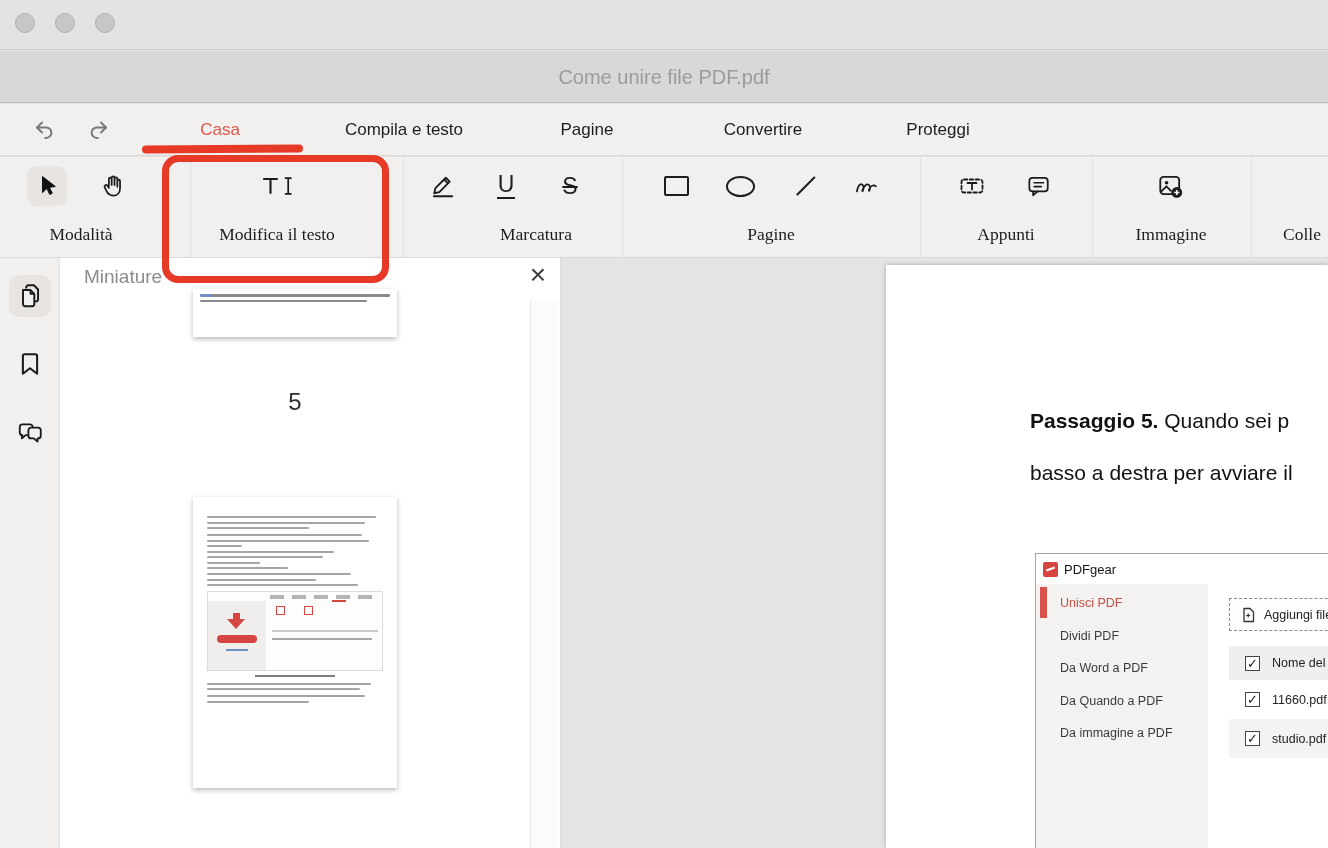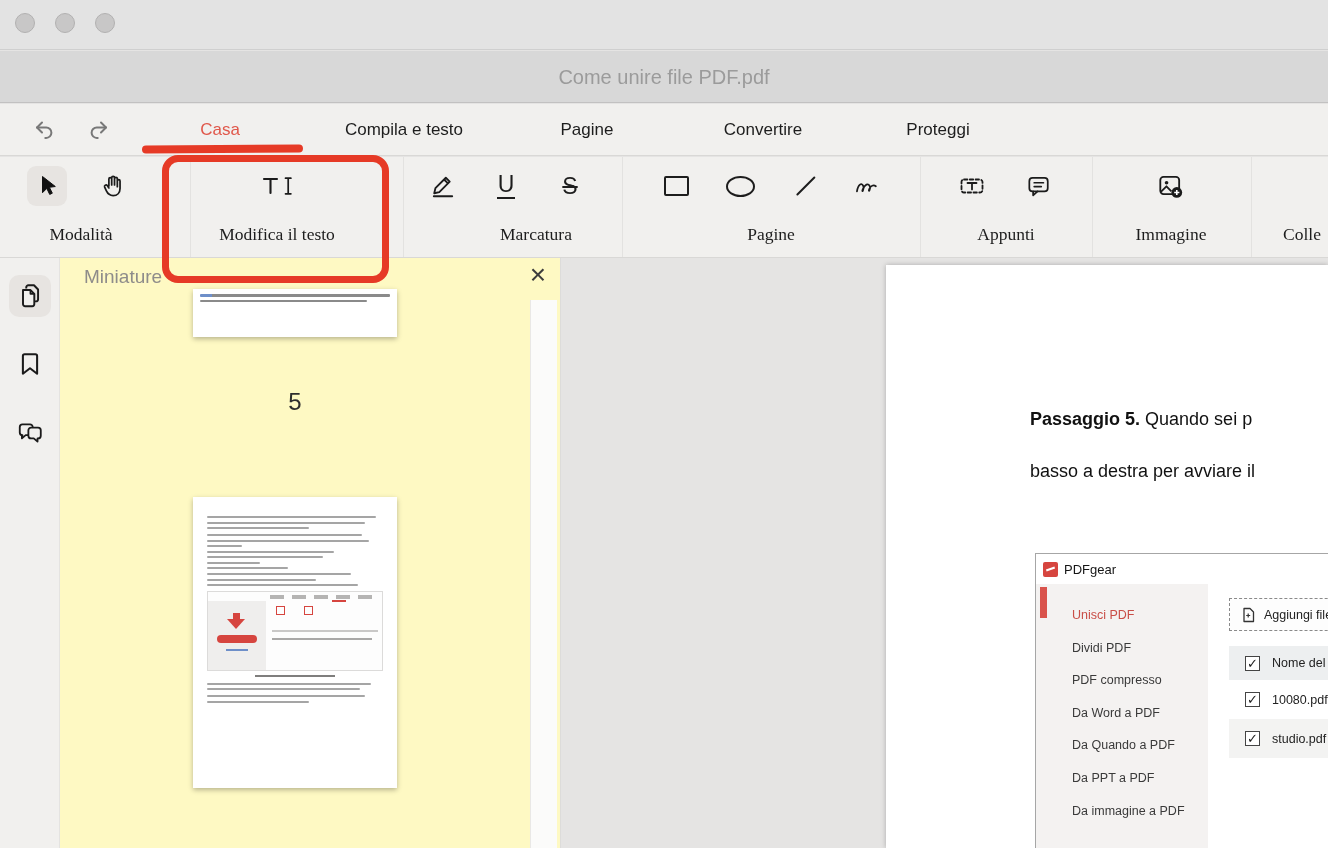--- a/index.html
+++ b/index.html
@@ -29,21 +29,21 @@
   .glyphU{font-size:23px;border-bottom:2px solid #1d1d1d;line-height:1;padding:0 1px 1px 1px;}
   .glyphS{font-size:23px;text-decoration:line-through;text-decoration-thickness:2px;line-height:1;}
   .shp-rect{width:25px;height:20px;border:2px solid #1d1d1d;border-radius:2px;}
   .shp-ell{width:29px;height:21px;border:2px solid #1d1d1d;border-radius:50%;}
   .shp-line{width:26px;height:2.4px;background:#1d1d1d;transform:rotate(-45deg);border-radius:2px;}
   
   .rail{position:absolute;left:0;top:258px;width:60px;height:590px;background:#f1f0ee;border-right:1px solid #e4e3e1;}
   .rb{position:absolute;left:9px;width:42px;height:42px;display:flex;align-items:center;justify-content:center;}
   .rb.sel{background:#e7e4e1;border-radius:10px;}
   
-  .panel{position:absolute;left:60px;top:258px;width:500px;height:590px;background:#fef9c3;overflow:hidden;}
+  .panel{position:absolute;left:60px;top:258px;width:500px;height:590px;background:#ffffff;overflow:hidden;}
   .panel-title{position:absolute;left:24px;top:8px;font-size:19px;color:#8e8c8a;}
   .panel-close{position:absolute;left:463px;top:0px;width:30px;height:34px;font-size:28px;font-weight:300;color:#3c3c3c;text-align:center;line-height:34px;}
   .vtrack{position:absolute;left:470px;top:42px;width:27px;height:548px;background:#fbfbfa;border-left:1px solid #e9e8e6;}
   .thumb{position:absolute;left:133px;width:204px;background:#ffffff;box-shadow:0 2px 5px rgba(0,0,0,.28);}
   .thumb5{top:31px;height:48px;padding:4px 7px;}
   .thumb6{top:239px;height:291px;padding:16px 14px;}
   .pagenum{position:absolute;left:133px;top:130px;width:204px;text-align:center;font-size:24px;color:#2e2e2e;}
   .ph i{display:block;height:2px;background:#8f8f8f;margin:3.4px 0;border-radius:1px;opacity:.8;}
   .t5line1{height:2.5px;background:linear-gradient(90deg,#6e8fc9 0 12px,#8a8a8a 12px);margin:1px 0 3px 0;border-radius:1px;}
   .t5line2{height:2.5px;background:#8a8a8a;width:88%;border-radius:1px;}
@@ -57,33 +57,33 @@
   .mini-btn{position:absolute;left:9px;top:34px;width:40px;height:8px;background:#d6453f;border-radius:4px;}
   .mini-link{position:absolute;left:18px;top:48px;width:22px;height:2px;background:#6e8fc9;}
   .mini-sq{position:absolute;top:14px;width:9px;height:9px;border:1.5px solid #d6453f;}
   .sq1{left:68px}.sq2{left:96px}
   .mini-div{position:absolute;left:64px;top:38px;right:4px;height:2px;background:#c9c8c7;}
   .mini-row{position:absolute;left:64px;top:46px;right:10px;height:2px;background:#a9a8a7;}
   .caption-line{width:80px;height:2px;background:#7f7e7d;margin:4px auto 6px auto;}
   
   .canvas{position:absolute;left:560px;top:258px;width:326px;height:590px;background:var(--canvas,#e5e4e3);border-left:1px solid #dddcda;}
   .page{position:absolute;left:886px;top:265px;width:442px;height:583px;background:#ffffff;overflow:hidden;box-shadow:0 0 5px rgba(0,0,0,.25);}
-  .para{position:absolute;left:144px;font-size:18px;color:#111;white-space:nowrap;}
+  .para{position:absolute;left:144px;font-size:21px;color:#111;white-space:nowrap;}
   .p1{top:144px}.p2{top:196px}
   
   .shot{position:absolute;left:149px;top:288px;width:620px;height:600px;background:#ffffff;border:1px solid #a6a6a6;}
   .shot-head{position:absolute;left:0;top:0;right:0;height:30px;background:#ffffff;display:flex;align-items:center;padding-left:7px;gap:6px;}
   .shot-logo{width:15px;height:15px;background:var(--pdfgear_red,#d6453f);border-radius:2px;position:relative;flex:0 0 auto;}
   .shot-logo::after{content:"";position:absolute;left:3px;top:6px;width:9px;height:2px;background:#fff;transform:rotate(-20deg);}
   .shot-appname{font-size:13px;color:#161616;}
   .shot-side{position:absolute;left:0;top:30px;bottom:0;width:172px;background:#f4f2f1;}
   .side-indicator{position:absolute;left:4px;top:3px;width:7px;height:31px;background:#d9534c;}
   .side-item{height:32.6px;line-height:32.6px;padding-left:24px;font-size:12.5px;color:#3a3a3a;white-space:nowrap;}
   .side-item.active{color:var(--unisci_red,#c94e47);}
-  .shot-side ul{list-style:none;margin:12px;padding:3px 0 0 0;}
+  .shot-side ul{list-style:none;margin:0;padding:3px 0 0 0;}
   .addbtn{position:absolute;left:193px;top:44px;width:300px;height:33px;border:1.5px dashed #8a8a8a;background:#fdfdfd;
           display:flex;align-items:center;gap:8px;padding-left:11px;font-size:12.5px;color:#222;}
   .flist{position:absolute;left:193px;top:92px;width:300px;}
   .frow{height:39px;display:flex;align-items:center;gap:12px;padding-left:16px;font-size:12.5px;color:#222;}
   .frow.head{height:34px;background:#edeff0;}
   .frow.alt{background:#f3f3f2;}
   .cb{width:15px;height:15px;border:1.5px solid #444;background:#fff;position:relative;flex:0 0 auto;}
   .cb::after{content:"✓";position:absolute;left:1px;top:-1px;font-size:13px;font-weight:bold;color:#1a1a1a;}
   
   .anno-marker{position:absolute;left:142px;top:145px;width:161px;height:7.5px;background:var(--accent_red,#e63a26);border-radius:5px;z-index:99;transform:rotate(-.4deg);}
@@ -295,42 +295,40 @@
     <div class="shot">
       <div class="shot-head">
         <span class="shot-logo"></span>
         <span class="shot-appname">PDFgear</span>
       </div>
       <div class="shot-side">
         <div class="side-indicator"></div>
         <ul>
           <li class="side-item active">Unisci PDF</li>
           <li class="side-item">Dividi PDF</li>
-          <li class="side-item">PDF compresso</li>
           <li class="side-item">Da Word a PDF</li>
           <li class="side-item">Da Quando a PDF</li>
-          <li class="side-item">Da PPT a PDF</li>
           <li class="side-item">Da immagine a PDF</li>
         </ul>
       </div>
       <div class="addbtn">
         <svg width="15" height="16" viewBox="0 0 15 16" fill="none" stroke="#333" stroke-width="1.3" stroke-linejoin="round">
           <path d="M3 1.5h6l3.5 3.5v9.5H3z"></path>
           <path d="M5.2 8.5h4M7.2 6.5v4" stroke-width="1.2"></path>
         </svg>
         <span>Aggiungi file</span>
       </div>
       <div class="flist">
         <div class="frow head">
           <span class="cb"></span>
           <span>Nome del file</span>
         </div>
         <div class="frow">
           <span class="cb"></span>
-          <span>10080.pdf</span>
+          <span>11660.pdf</span>
         </div>
         <div class="frow alt">
           <span class="cb"></span>
           <span>studio.pdf</span>
         </div>
       </div>
     </div>
   </div>
 
   <div class="anno-marker"></div>

